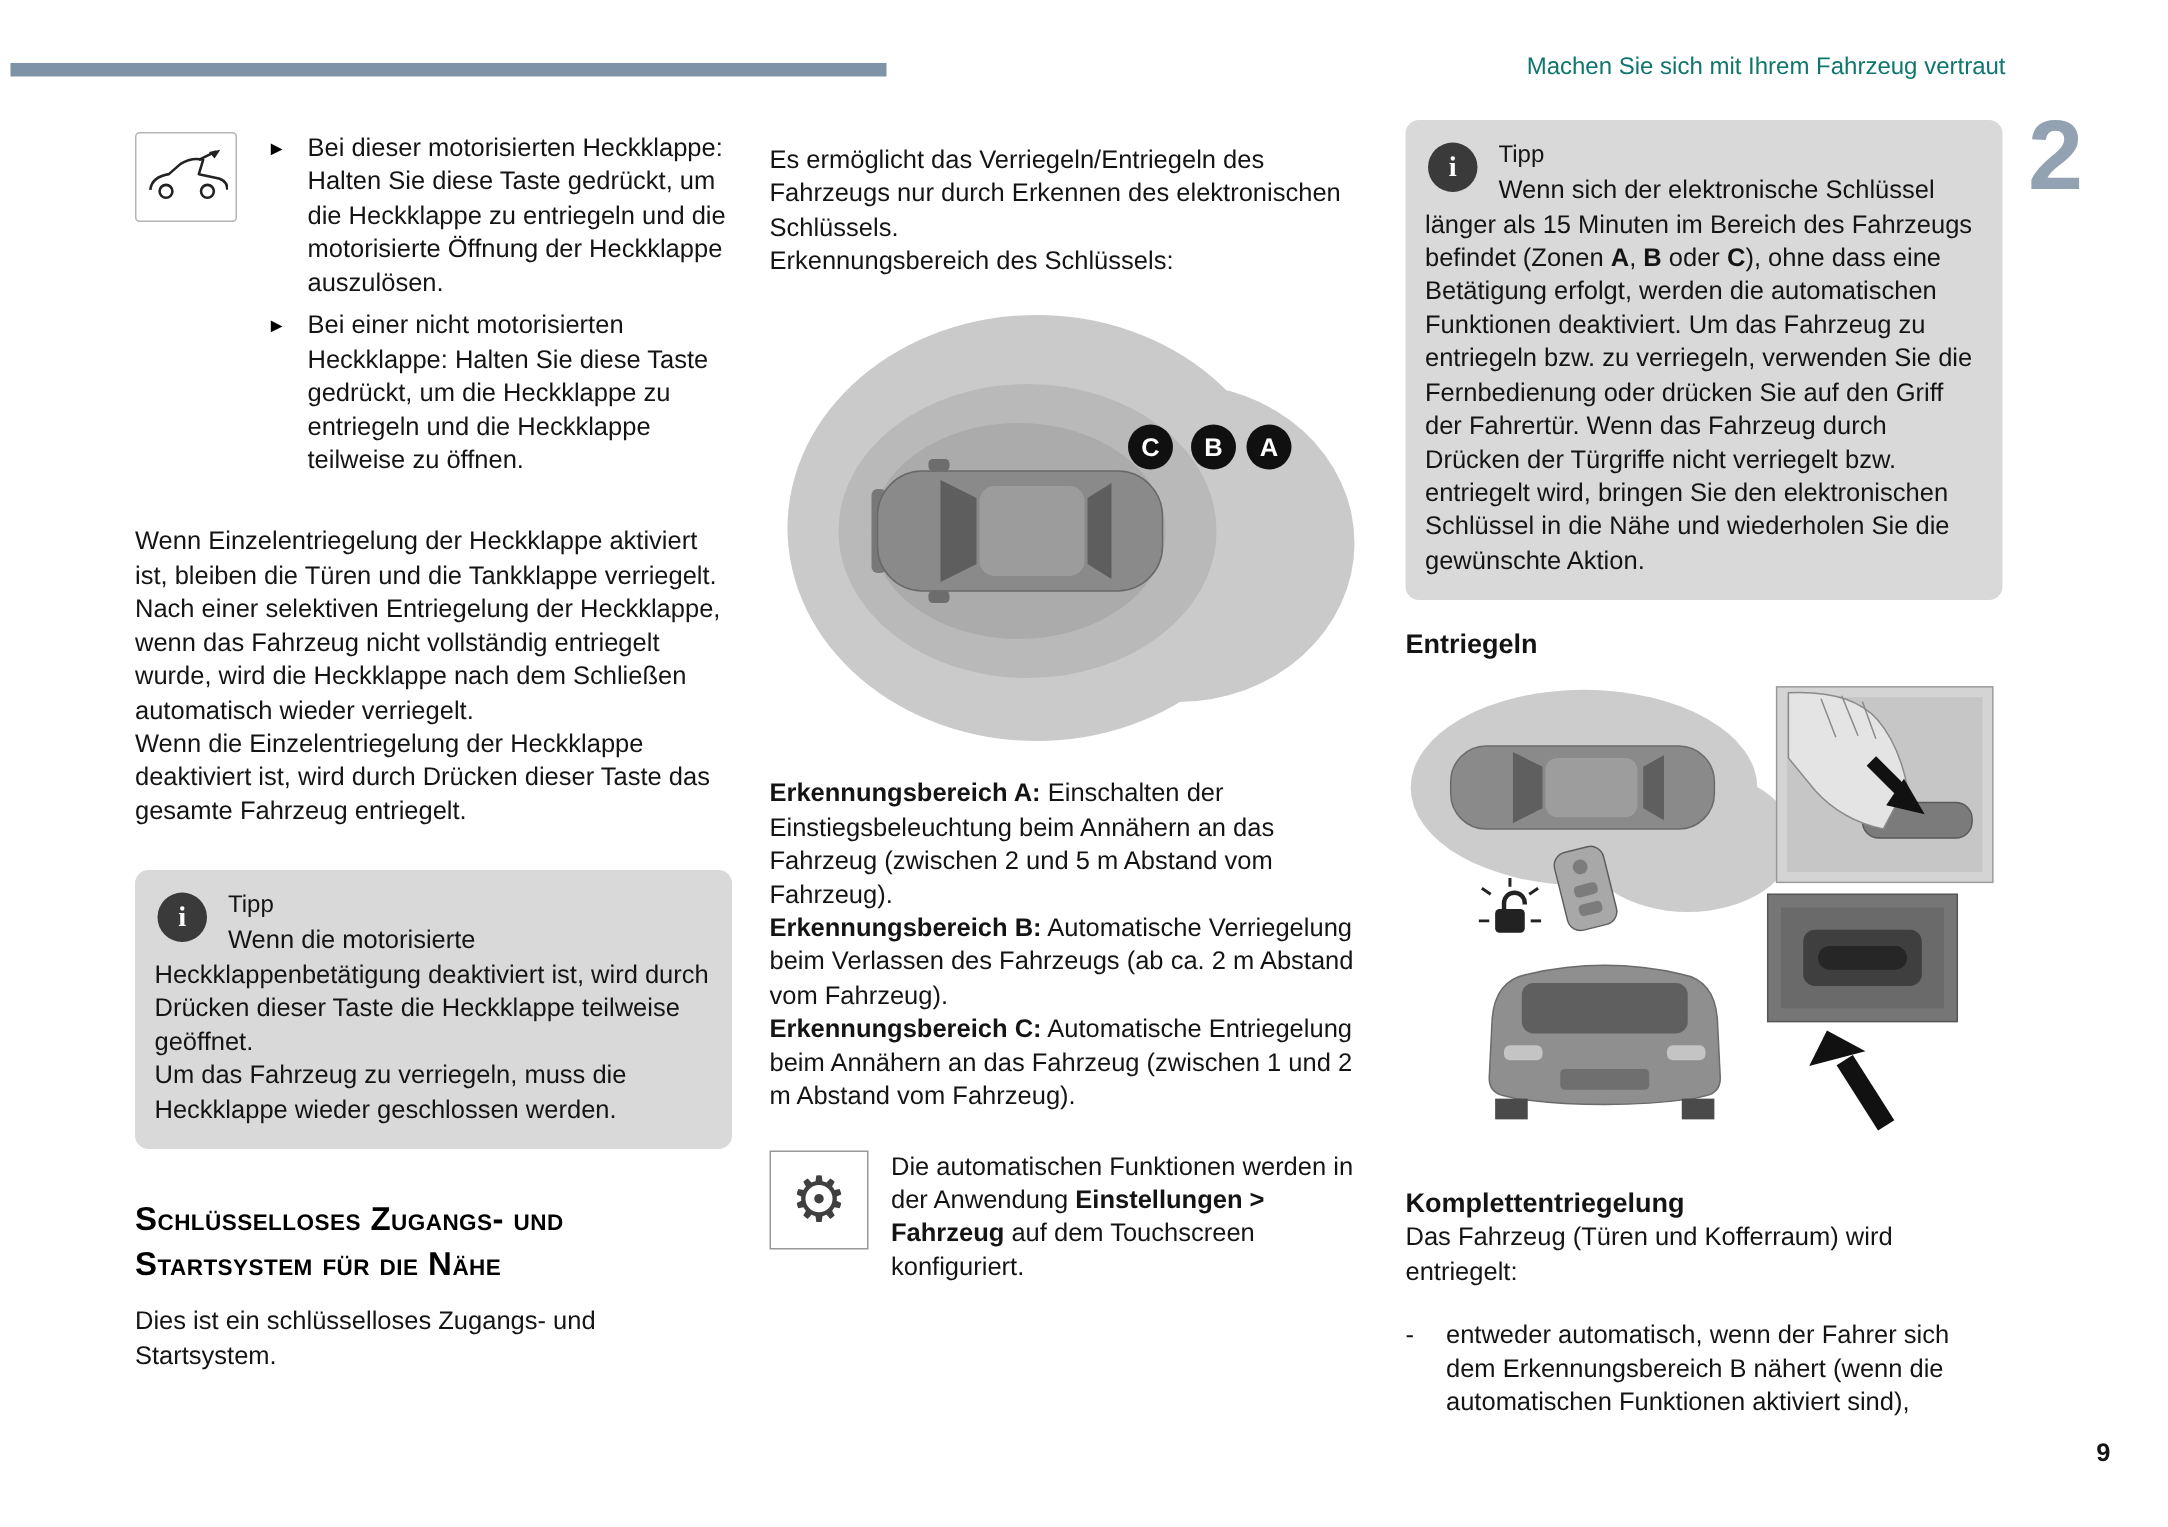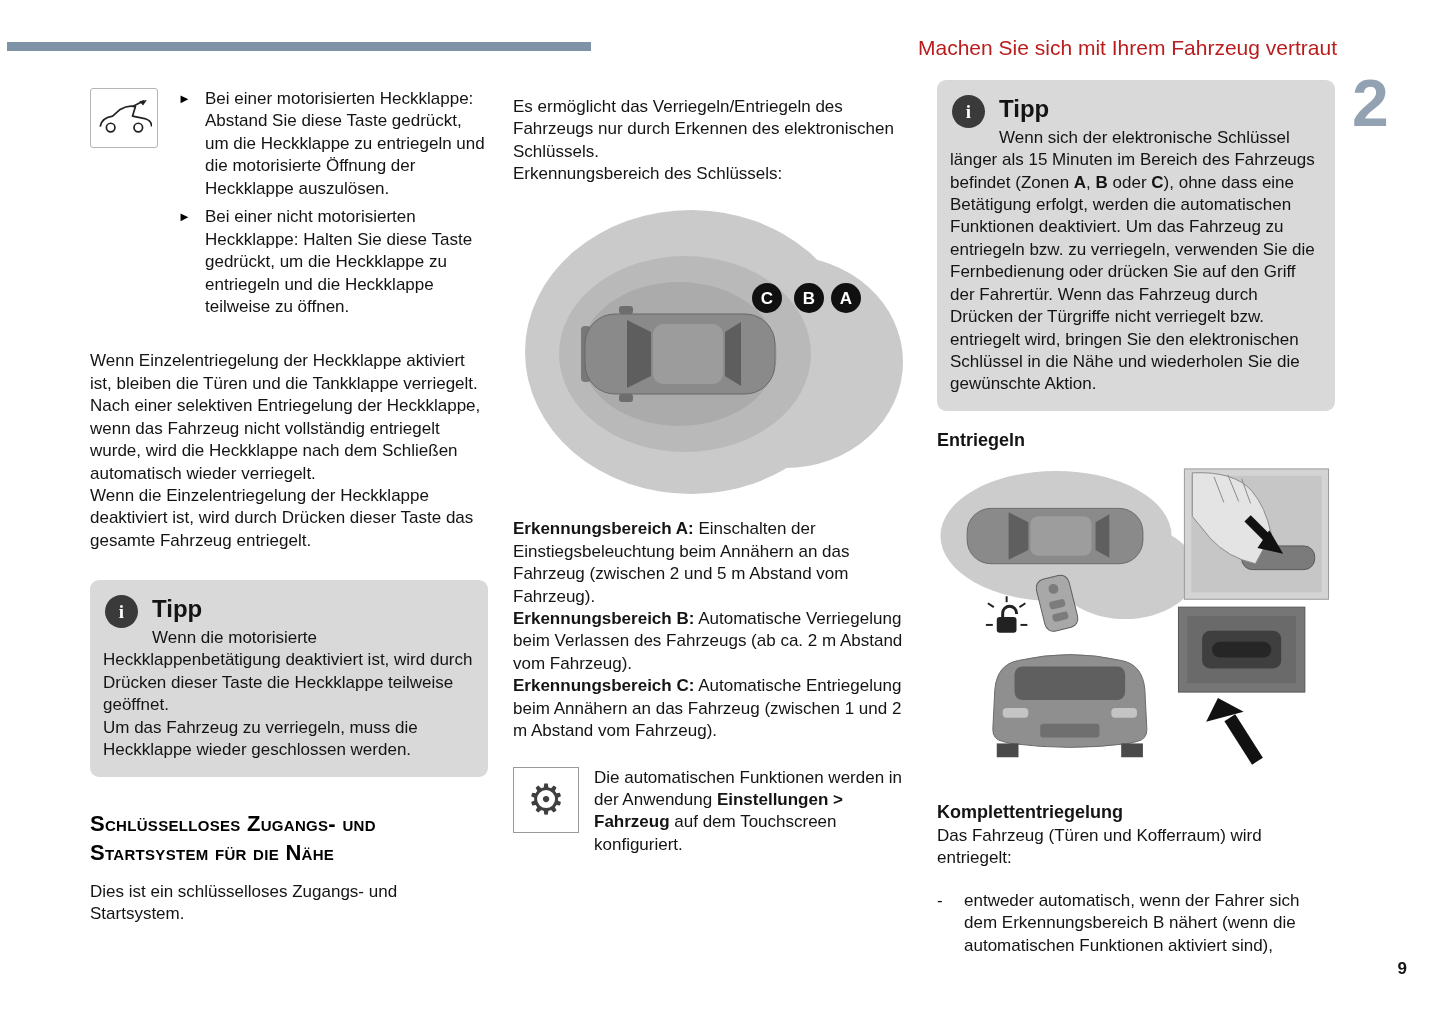--- a/index.html
+++ b/index.html
@@ -6,21 +6,21 @@
   .page {
     position:relative; width:1445px; height:1018px; background:#ffffff;
     font-family:"Liberation Sans","DejaVu Sans",sans-serif;
     font-size:17px; line-height:1.32; color:#141414; overflow:hidden;
   }
   p { margin:0; }
   .b { font-weight:bold; }
 
   
   .header-bar { position:absolute; left:7px; top:42px; width:584px; height:9px; background:#7e93a6; }
-  .header-title { position:absolute; top:34px; right:108px; font-size:21px; color:#b91c1c; }
+  .header-title { position:absolute; top:34px; right:108px; font-size:16px; color:#0f766e; }
   .chapter-num { position:absolute; left:1352px; top:70px; font-size:66px; font-weight:bold; color:#93a2b2; line-height:1; }
   .page-num { position:absolute; top:958px; right:38px; font-weight:bold; }
 
   
   .col { position:absolute; width:398px; }
   .col1 { left:90px;  top:88px; }
   .col2 { left:513px; top:96px; }
   .col3 { left:937px; top:80px; }
 
   
@@ -31,21 +31,21 @@
   .bullets li { display:flex; margin-bottom:6px; }
   .tri { width:27px; flex:none; font-size:13px; line-height:22px; color:#000; }
   .paras { margin-top:26px; }
 
   
   .tipbox { background:#d9d9d9; border-radius:9px; padding:13px 15px 15px 13px; }
   .tipbox.left-tip { margin-top:28px; }
   .info-icon { float:left; width:33px; height:33px; border-radius:50%; background:#3a3a3a; color:#ffffff;
                font-weight:bold; font-size:19px; font-family:"Liberation Serif",serif;
                display:flex; align-items:center; justify-content:center; margin:2px 14px 4px 2px; }
-  .tip-title { font-weight:bold; font-size:24px; margin-bottom:2px; }
+  .tip-title { font-weight:normal; font-size:16px; margin-bottom:2px; }
 
   .section-title { font-weight:bold; font-size:22px; line-height:1.35; font-variant:small-caps;
                    letter-spacing:0.3px; margin:32px 0 13px 0; color:#000; }
 
   
   .illus { margin:16px 0 14px 10px; }
   .zone-desc p { margin:0; }
   .settings-row { display:flex; gap:15px; margin-top:24px; align-items:flex-start; }
   .gear-box { width:64px; height:64px; border:1px solid #9a9a9a; flex:none;
               display:flex; align-items:center; justify-content:center; background:#fff; }
@@ -76,21 +76,21 @@
           <path d="M4 30 q1 -9 13 -11 l8 -7 q8 -5 16 -3 l-3 10 14 3 q6 2 6 8" fill="none" stroke="#222" stroke-width="1.8" stroke-linejoin="round"></path>
           <circle cx="15" cy="31" r="4.5" fill="none" stroke="#222" stroke-width="1.8"></circle>
           <circle cx="44" cy="31" r="4.5" fill="none" stroke="#222" stroke-width="1.8"></circle>
           <path d="M38 9 l12 -6" fill="none" stroke="#222" stroke-width="1.8"></path>
           <polygon points="53,2 45,3.5 49,8" fill="#222"></polygon>
         </svg>
       </div>
       <ul class="bullets">
         <li>
           <span class="tri">►</span>
-          <span>Bei einer motorisierten Heckklappe: Abstand Sie diese Taste gedrückt, um die Heckklappe zu entriegeln und die motorisierte Öffnung der Heckklappe auszulösen.</span>
+          <span>Bei dieser motorisierten Heckklappe: Halten Sie diese Taste gedrückt, um die Heckklappe zu entriegeln und die motorisierte Öffnung der Heckklappe auszulösen.</span>
         </li>
         <li>
           <span class="tri">►</span>
           <span>Bei einer nicht motorisierten Heckklappe: Halten Sie diese Taste gedrückt, um die Heckklappe zu entriegeln und die Heckklappe teilweise zu öffnen.</span>
         </li>
       </ul>
     </div>
 
     <div class="paras">
       <p>Wenn Einzelentriegelung der Heckklappe aktiviert ist, bleiben die Türen und die Tankklappe verriegelt.</p>

